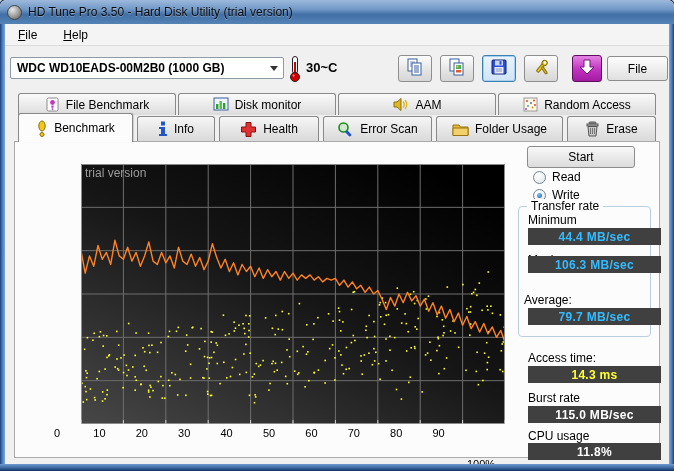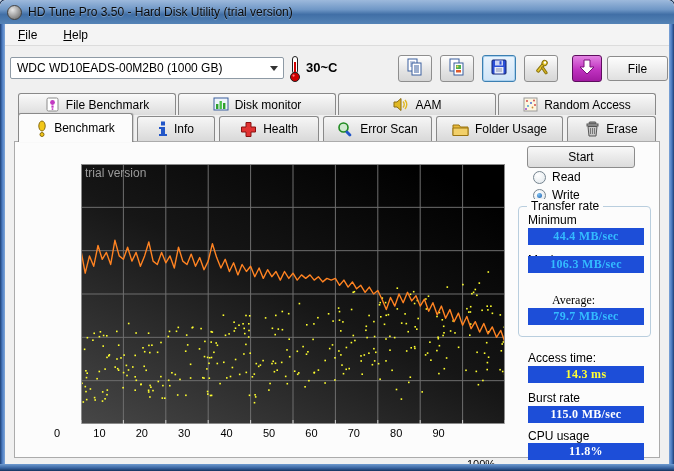--- a/index.html
+++ b/index.html
@@ -31,21 +31,21 @@
   .chrome-bottom{position:absolute;left:0;right:0;bottom:0;height:7px;z-index:40;
     background:linear-gradient(#6f9bd0,#35619e 60%,#16325c);}
   
   .menubar{position:absolute;left:5px;top:24px;width:664px;height:22px;background:#f4f4f4;
     border-bottom:1px solid #dcdcdc;display:flex;align-items:center;z-index:10;}
   .menu-item{padding:3px 13px;font-size:12px;color:#000;}
   .menu-item u{text-decoration:underline;}
   
   .toolbar{position:absolute;left:5px;top:47px;width:664px;height:46px;}
   .device-select{position:absolute;left:5px;top:10px;width:274px;height:22px;background:#fff;
-    border:1px solid #8e9aa5;border-radius:2px;display:flex;align-items:center;font-size:12px;}
+    border:1px solid #8e9aa5;border-radius:2px;display:flex;align-items:center;font-size:12px;font-weight:bold;}
   .device-select .txt{flex:1;padding-left:6px;white-space:nowrap;overflow:hidden;}
   .drop-zone{width:18px;height:100%;display:flex;align-items:center;justify-content:center;}
   .drop-arrow{width:0;height:0;border-left:4px solid transparent;border-right:4px solid transparent;
     border-top:5px solid #333;}
   .thermo{position:absolute;left:283px;top:8px;}
   .temp-label{position:absolute;left:301px;top:13px;font-size:13px;font-weight:bold;color:#000;}
   .tb-btn{position:absolute;top:8px;width:34px;height:27px;border:1px solid #8e8e8e;border-radius:3px;
     background:linear-gradient(#fdfdfd,#e3e3e3 60%,#d6d6d6);display:flex;align-items:center;justify-content:center;}
   .tb-btn.focused{border:1px solid #3c7fb1;background:linear-gradient(#eaf4fd,#cfe4f7);box-shadow:0 0 0 1px #a8d0ee inset;}
   .tb-btn.accent{background:linear-gradient(#e383e3,#c032c0 55%,#a21ba2);border:1px solid #5e0d5e;width:30px;}
@@ -77,23 +77,23 @@
     display:flex;align-items:center;justify-content:center;z-index:6;}
   .radio-row{position:absolute;display:flex;align-items:center;gap:6px;z-index:6;font-size:12px;}
   .radio-circle{width:13px;height:13px;border-radius:50%;border:1px solid #75848f;
     background:radial-gradient(circle at 35% 30%,#fff,#dfe6ea);position:relative;}
   .radio-circle.checked::after{content:"";position:absolute;left:3px;top:3px;width:5px;height:5px;
     border-radius:50%;background:radial-gradient(circle at 35% 30%,#7ec2f2,#1f5fae);}
   .groupbox{position:absolute;left:518px;top:206px;width:133px;height:131px;border:1px solid #b9cede;
     border-radius:4px;z-index:5;}
   .groupbox-legend{position:absolute;left:527px;top:199px;background:#fcfcfc;padding:0 4px;font-size:12px;z-index:6;}
   .field-label{position:absolute;font-size:12px;color:#000;z-index:6;}
-  .value-field{position:absolute;left:528px;width:116px;height:17px;background:#1d4ed8;z-index:6;
+  .value-field{position:absolute;left:528px;width:133px;height:17px;background:#404040;z-index:6;
     display:flex;align-items:center;justify-content:center;
-    font-family:Liberation Serif, serif;font-size:12px;font-weight:bold;letter-spacing:0.3px;}
+    font-family:Liberation Sans, sans-serif;font-size:12px;font-weight:bold;letter-spacing:0.3px;}
 </style>
 </head>
 <body>
 
 <div class="window">
 
   <div class="titlebar">
     <span class="app-icon"></span>
     <span class="title-text">HD Tune Pro 3.50 - Hard Disk Utility (trial version)</span>
   </div>
@@ -697,21 +697,21 @@
 
   <div class="groupbox"></div>
   <span class="groupbox-legend">Transfer rate</span>
 
   <span class="field-label" style="left:528px;top:213px;">Minimum</span>
   <div class="value-field" style="top: 228px; color: rgb(51, 187, 255);">44.4 MB/sec</div>
 
   <span class="field-label" style="left:528px;top:253px;">Maximum</span>
   <div class="value-field" style="top: 256px; color: rgb(51, 187, 255);">106.3 MB/sec</div>
 
-  <span class="field-label" style="left:552px;top:293px;font-family:Liberation Serif, serif;">Average:</span>
+  <span class="field-label" style="left:524px;top:293px;">Average:</span>
   <div class="value-field" style="top: 308px; color: rgb(51, 187, 255);">79.7 MB/sec</div>
 
   <span class="field-label" style="left:528px;top:351px;">Access time:</span>
   <div class="value-field" style="top: 366px; color: rgb(255, 255, 51);">14.3 ms</div>
 
   <span class="field-label" style="left:528px;top:391px;">Burst rate</span>
   <div class="value-field" style="top: 406px; color: rgb(255, 255, 255);">115.0 MB/sec</div>
 
   <span class="field-label" style="left:528px;top:429px;">CPU usage</span>
   <div class="value-field" style="top: 443px; color: rgb(255, 255, 255);">11.8%</div>

